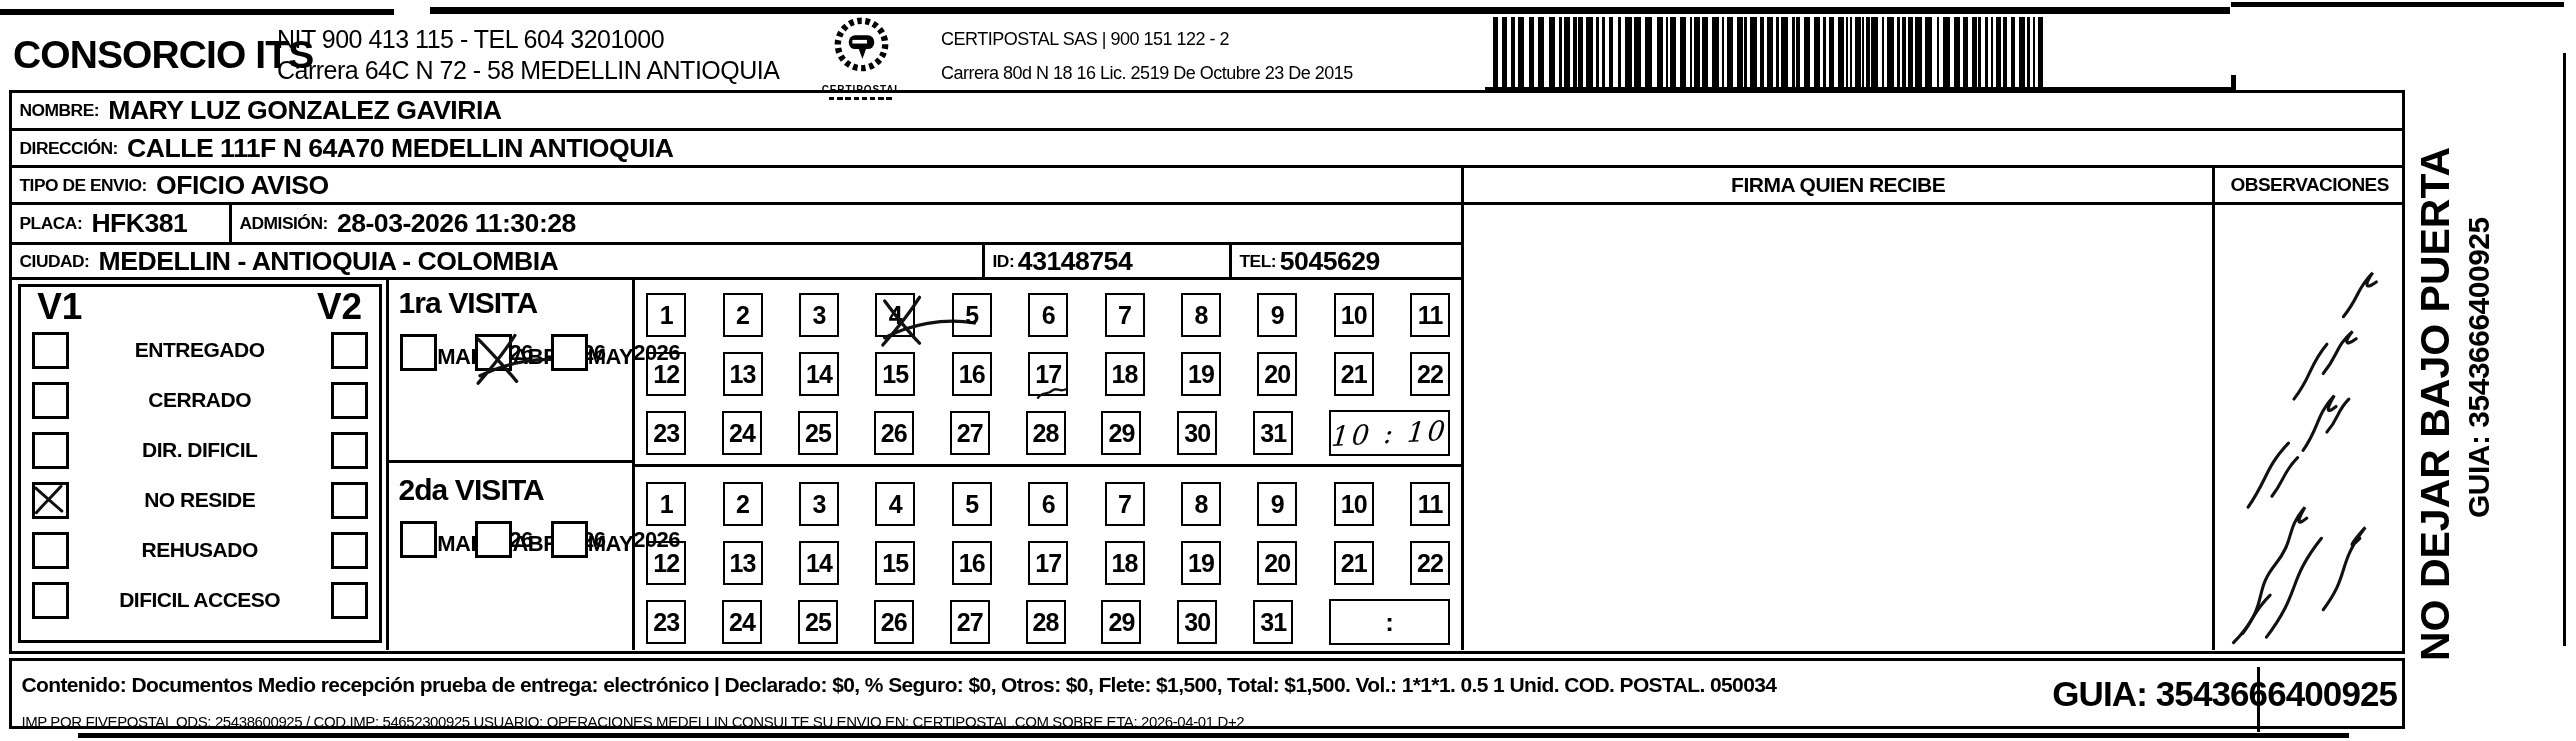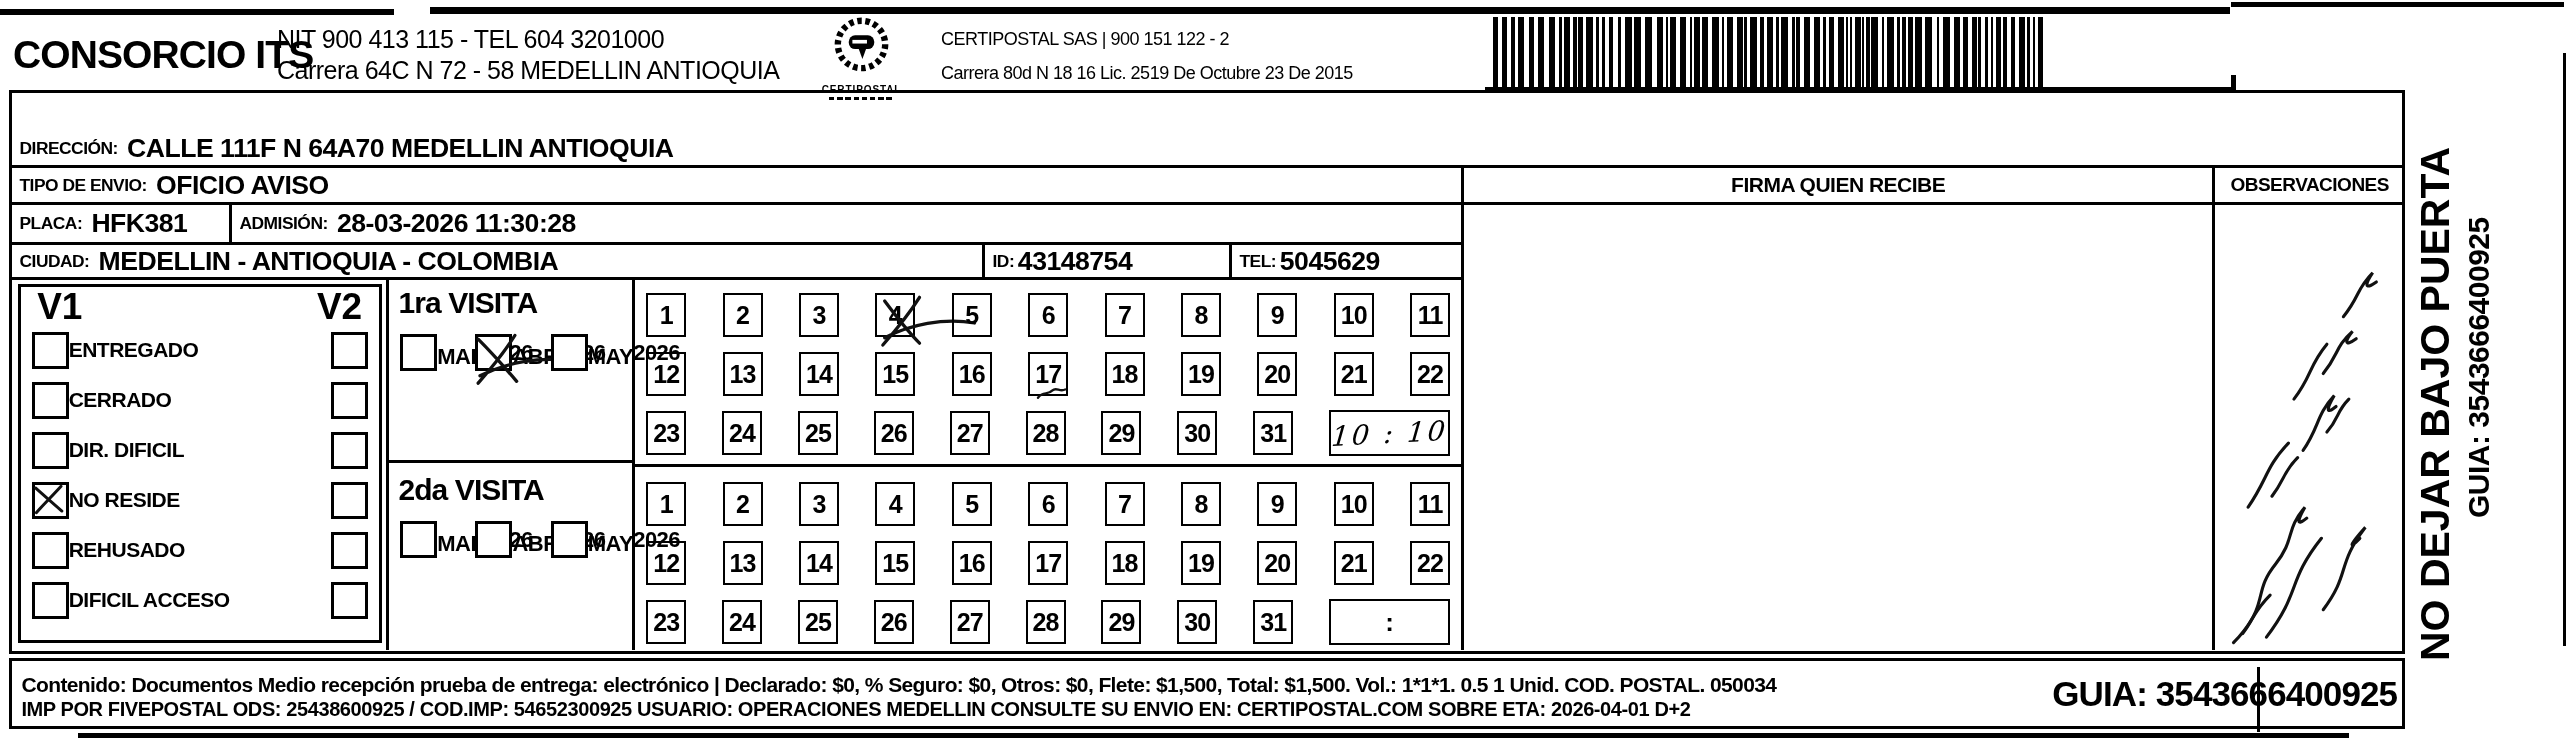--- a/index.html
+++ b/index.html
@@ -33,21 +33,21 @@
   .cell{display:flex;align-items:center;height:100%;padding-left:7.3px;border-right:3.7px solid #000}
   .cell:last-child{border-right:none}
 
   .col-head{display:flex;align-items:center;justify-content:center;font-size:21px;font-weight:700;border-bottom:3.7px solid #000;letter-spacing:-0.5px}
   .side-col{position:absolute;top:75px;height:482px;border-left:3.7px solid #000}
 
   
   .status-box{position:absolute;left:5.5px;top:3.7px;width:364px;height:359px;border:3.7px solid #000;padding:1.8px 11px 0}
   .status-head{display:flex;justify-content:space-between;font-size:37px;font-weight:700;line-height:37px;padding:0 5.5px}
   .st-row{display:flex;align-items:center;height:50px}
-  .st-lbl{flex:1;font-size:21px;font-weight:700;letter-spacing:-0.5px}
+  .st-lbl{flex:1;text-align:center;font-size:21px;font-weight:700;letter-spacing:-0.5px}
   .cb{position:relative;width:37px;height:37px;border:3.7px solid #000;background:#fff;flex:none}
   .cb svg{position:absolute;overflow:visible}
 
   
   .visita-col{position:absolute;left:374px;top:0;width:249px;height:370px;border-left:3.7px solid #000;border-right:3.7px solid #000}
   .visita-box{position:absolute;left:0;width:100%;padding:5.5px 9.2px 0}
   .visita-title{font-size:30px;font-weight:700;letter-spacing:-0.9px}
   .months{display:flex;gap:18.3px;margin-top:14.7px;padding-left:1.8px}
   .mo{display:flex;flex-direction:row;align-items:center;width:57px}
   .mo .cb{width:37px;height:37px;border-width:3.7px}
@@ -64,21 +64,21 @@
   .colon{font-size:26px;font-weight:700}
   .hand{font-family:"DejaVu Serif",serif;font-style:italic;font-weight:400;font-size:27.5px;
         transform:skewX(-8deg) rotate(-3deg);letter-spacing:2.7px;white-space:nowrap}
   .dx{position:absolute;left:-7.3px;top:-7.3px;overflow:visible;pointer-events:none}
   .smudge{position:absolute;left:3.7px;bottom:-11px;overflow:visible;pointer-events:none}
 
   
   .footer-box{position:absolute;left:9.2px;top:658px;width:2396px;height:71px;border:3.7px solid #000}
   .footer-text{position:absolute;left:0;top:6px;width:2248px;height:100%;padding:6.4px 9.2px;border-right:3.7px solid #000}
   .f1{font-size:21px;font-weight:700;letter-spacing:-0.6px;white-space:nowrap}
-  .f2{font-size:20px;font-weight:700;letter-spacing:-0.4px;white-space:nowrap;margin-top:1px}
+  .f2{font-size:15px;font-weight:400;letter-spacing:-0.4px;white-space:nowrap;margin-top:16px}
   .footer-guia{position:absolute;left:2035px;top:0;right:0;height:100%;display:flex;align-items:center;justify-content:center;
        font-size:35px;font-weight:700;letter-spacing:-0.9px;white-space:nowrap}
 
   
   .rot{position:absolute;transform:rotate(-90deg);transform-origin:0 0;white-space:nowrap;font-weight:700}
   .rot-nodejar{left:2412px;top:661px;width:563px;font-size:41px;letter-spacing:0}
   .rot-guia{left:2462px;top:518px;width:341px;font-size:30px;letter-spacing:-0.5px}
 
   .sig-svg{position:absolute;left:0;top:0}
 </style>
@@ -183,20 +183,24 @@
     <i style="left:526px;width:6.4px"></i>
     <i style="left:534px;width:2.7px"></i>
     <i style="left:540px;width:1.8px"></i>
     <i style="left:545px;width:4.6px"></i>
   </div>
 <div class="scanline" style="left:1485px;top:87px;width:749px;height:4.6px"></div>
 <div class="scanline" style="left:2231px;top:75px;width:4.6px;height:16.5px"></div>
 
 <div class="form">
 
+  <div class="frow" style="top:0;height:38px">
+    <span class="lbl">NOMBRE:</span>
+    <span class="val">MARY LUZ GONZALEZ GAVIRIA</span>
+  </div>
 
   <div class="frow" style="top:38px;height:37px">
     <span class="lbl">DIRECCIÓN:</span>
     <span class="val">CALLE 111F N 64A70 MEDELLIN ANTIOQUIA</span>
   </div>
 
   <div class="frow" style="top:75px;height:37px;width:1449px">
     <span class="lbl">TIPO DE ENVIO:</span>
     <span class="val">OFICIO AVISO</span>
   </div>

